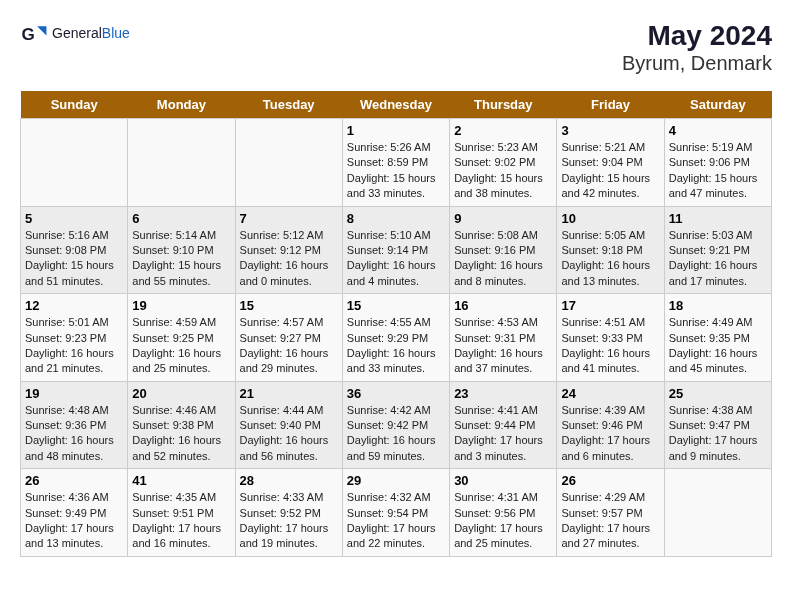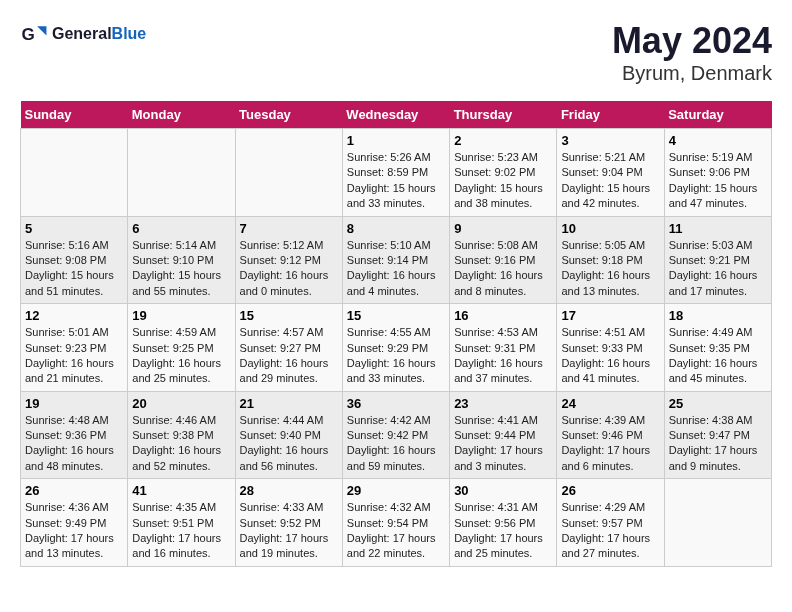--- a/index.html
+++ b/index.html
@@ -22,38 +22,38 @@
       gap: 4px;
     }
     .logo-icon {
       width: 28px;
       height: 28px;
     }
     .title-block {
       text-align: right;
     }
     .main-title {
-      font-size: 36px;
+      font-size: 28px;
       font-weight: bold;
       color: #1a1a2e;
     }
     .subtitle {
       font-size: 20px;
       color: #333;
     }
     table {
       width: 100%;
       border-collapse: collapse;
       font-size: 11px;
     }
     thead tr th {
-      background-color: #be185d;
+      background-color: #a16207;
       color: #fff;
       padding: 6px 4px;
-      text-align: left;
+      text-align: center;
       font-size: 13px;
       font-weight: bold;
     }
     tbody tr td {
       border: 1px solid #ccc;
       vertical-align: top;
       padding: 4px 4px;
       min-height: 80px;
       width: 107px;
     }
@@ -79,21 +79,21 @@
 </head>
 <body>
 
 <div class="header">
   <div class="logo">
     <svg class="logo-icon" viewBox="0 0 36 36">
       <text x="2" y="26" font-size="22" font-weight="bold" fill="#1a1a2e" font-family="Arial">G</text>
       <polygon points="22,8 34,8 34,20" fill="#1565c0"></polygon>
     </svg>
     <div>
-      <div style="font-size:16px; font-weight:bold; color:#1a1a2e; line-height:1.1;">
+      <div style="font-size:14px; font-weight:normal; color:#1a1a2e; line-height:1.1;">
         <span style="color:#1a1a2e;">General</span><span style="color:#1565c0;">Blue</span>
       </div>
     </div>
   </div>
   <div class="title-block">
     <div class="main-title">May 2024</div>
     <div class="subtitle">Byrum, Denmark</div>
   </div>
 </div>
 

